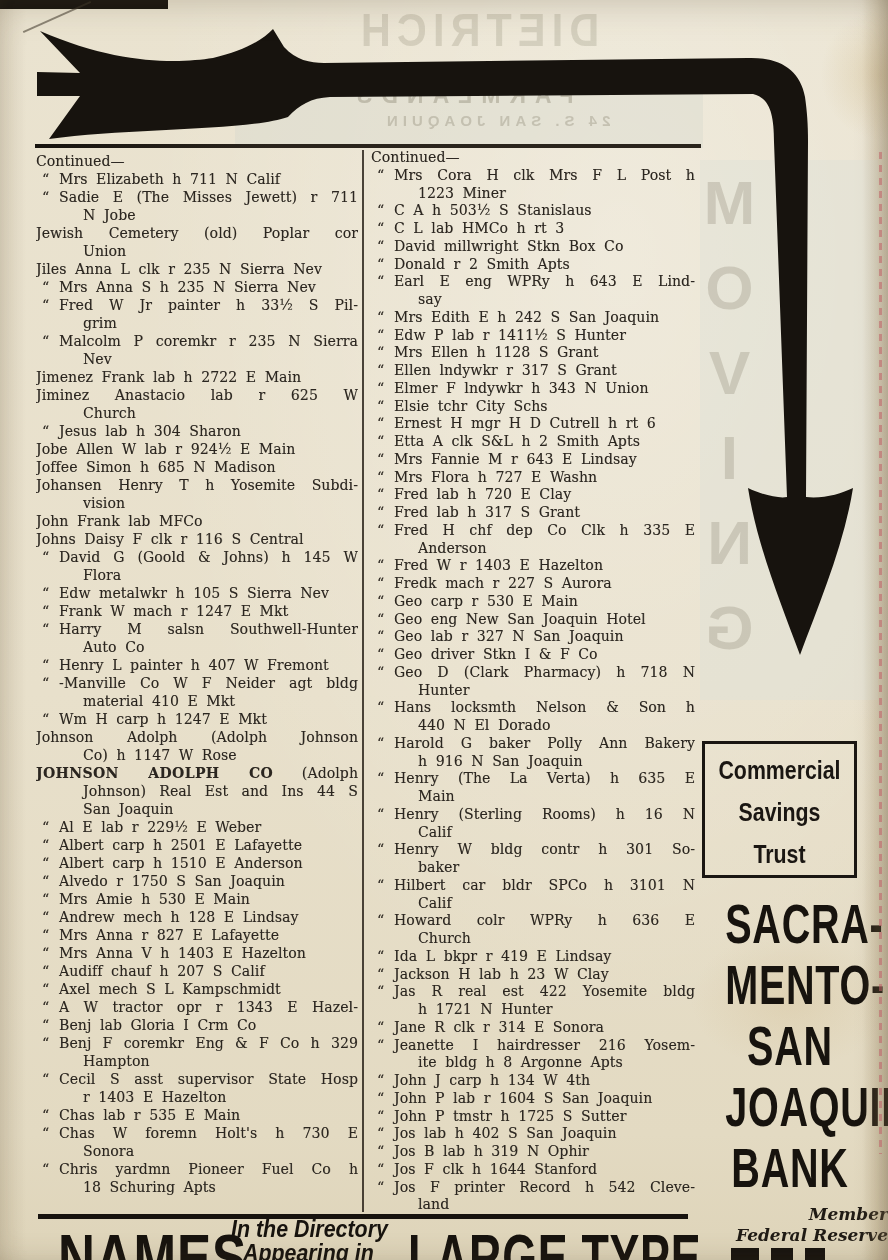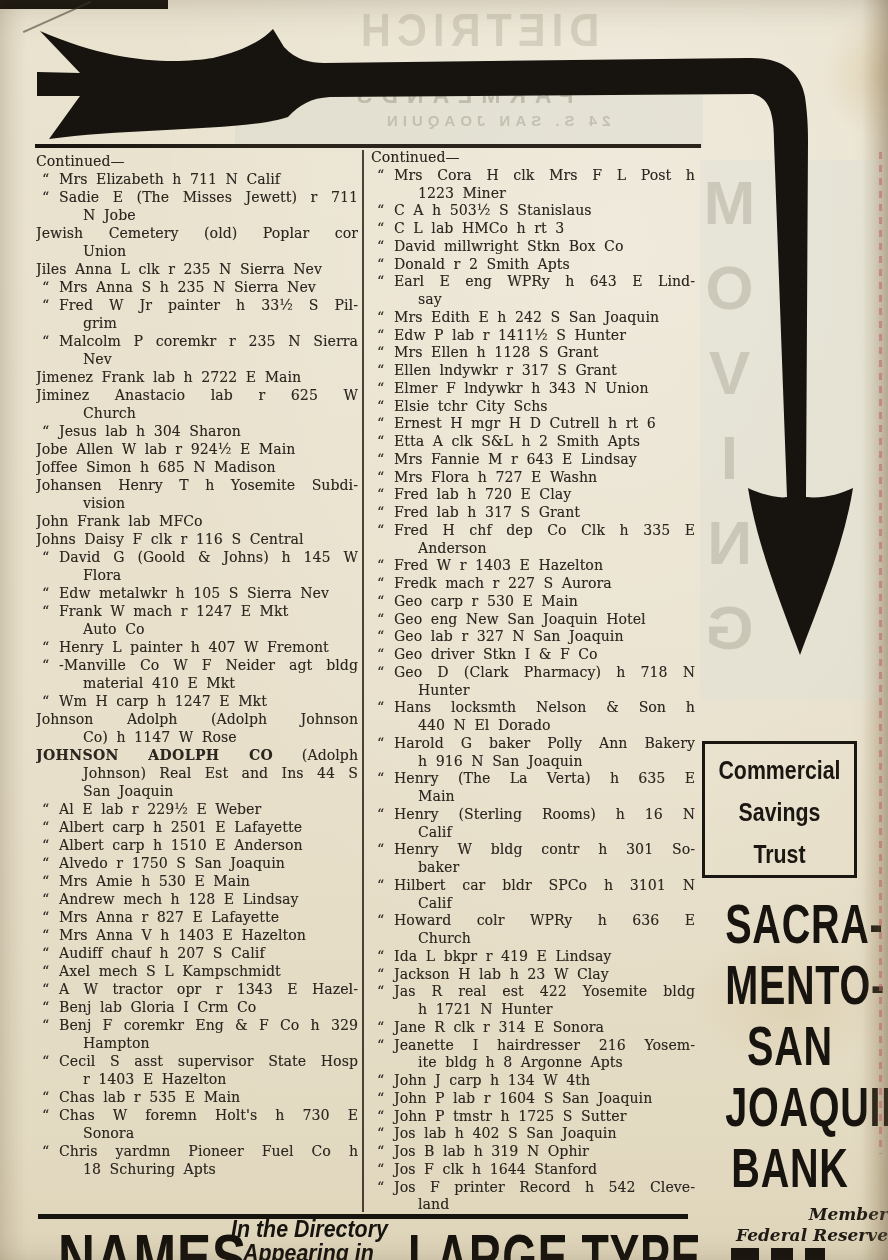--- a/index.html
+++ b/index.html
@@ -133,20 +133,21 @@
       <div class="dline">Jobe Allen W lab r 924½ E Main</div>
       <div class="dline">Joffee Simon h 685 N Madison</div>
       <div class="dline just">Johansen Henry T h Yosemite Subdi-</div>
       <div class="dline cont">vision</div>
       <div class="dline">John Frank lab MFCo</div>
       <div class="dline">Johns Daisy F clk r 116 S Central</div>
       <div class="dline just ditto"><span class="dmark">“</span>David G (Goold &amp; Johns) h 145 W</div>
       <div class="dline cont">Flora</div>
       <div class="dline ditto"><span class="dmark">“</span>Edw metalwkr h 105 S Sierra Nev</div>
       <div class="dline ditto"><span class="dmark">“</span>Frank W mach r 1247 E Mkt</div>
+      <div class="dline just ditto"><span class="dmark">“</span>Harry M salsn Southwell-Hunter</div>
       <div class="dline cont">Auto Co</div>
       <div class="dline ditto"><span class="dmark">“</span>Henry L painter h 407 W Fremont</div>
       <div class="dline just ditto"><span class="dmark">“</span>-Manville Co W F Neider agt bldg</div>
       <div class="dline cont">material 410 E Mkt</div>
       <div class="dline ditto"><span class="dmark">“</span>Wm H carp h 1247 E Mkt</div>
       <div class="dline just">Johnson Adolph (Adolph Johnson</div>
       <div class="dline cont">Co) h 1147 W Rose</div>
       <div class="dline just"><b>JOHNSON ADOLPH CO</b> (Adolph</div>
       <div class="dline cont just">Johnson) Real Est and Ins 44 S</div>
       <div class="dline cont">San Joaquin</div>

